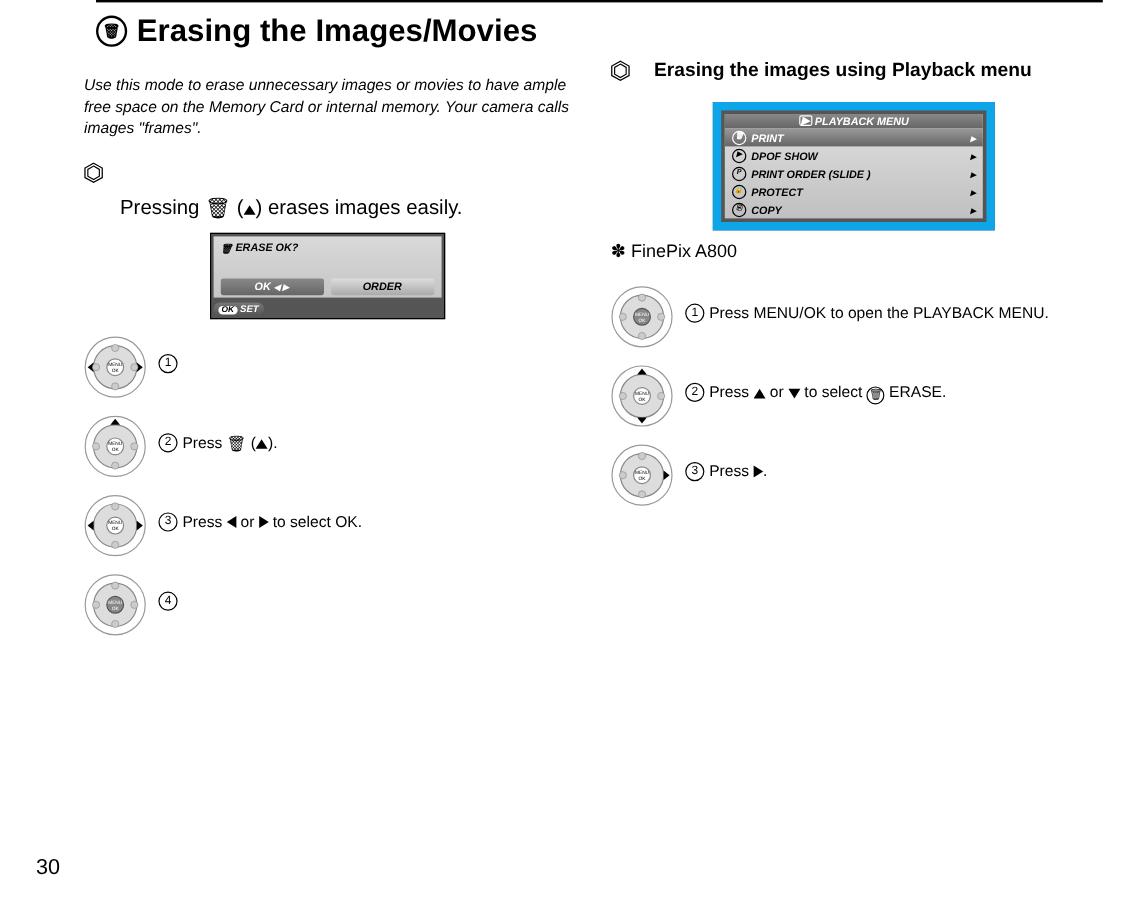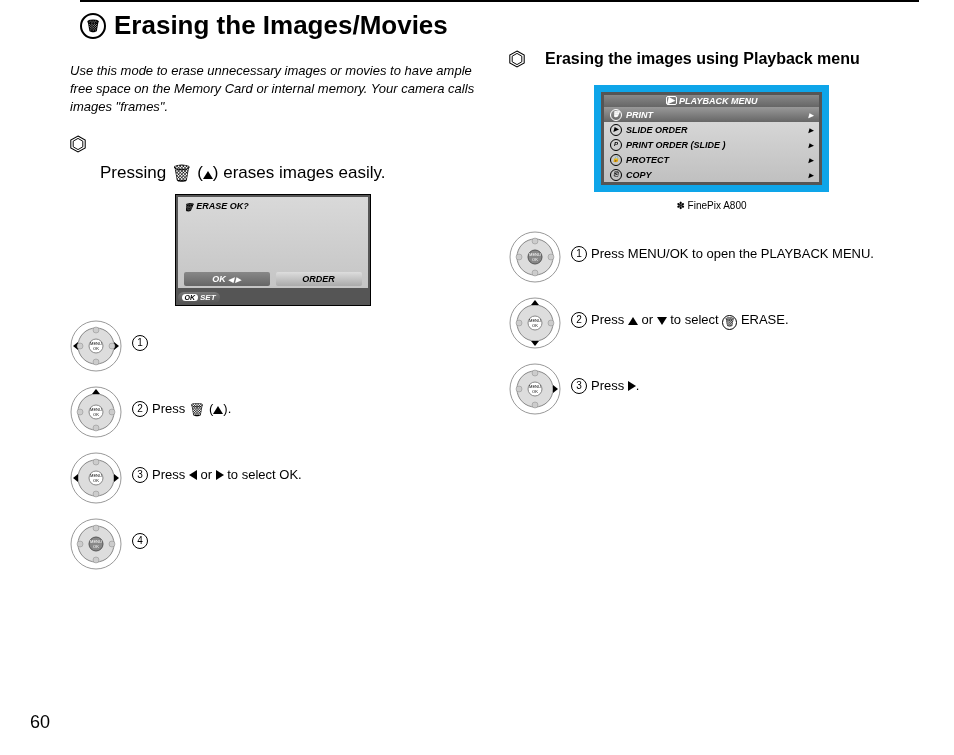--- a/index.html
+++ b/index.html
@@ -100,21 +100,21 @@
   .lcd-inner {
     background: linear-gradient(#d9d9d9, #c5c5c5);
     padding: 4px 6px 2px 6px;
     font-family: Arial, sans-serif;
   }
   .lcd-title {
     font-size: 9px;
     font-weight: bold;
     font-style: italic;
     color: #000;
-    margin-bottom: 60px;
+    margin-bottom: 20px;
   }
   .lcd-row {
     display: flex;
     gap: 6px;
     font-size: 9px;
     font-weight: bold;
     font-style: italic;
   }
   .lcd-btn {
     flex: 1;
@@ -192,22 +192,22 @@
   .mi-ico {
     width: 10px;
     height: 10px;
     border: 1px solid currentColor;
     border-radius: 50%;
     font-size: 6px;
     line-height: 8px;
     text-align: center;
   }
   .note {
-    text-align: center;
-    font-size: 10px;
+    text-align: left;
+    font-size: 15px;
     margin-top: 6px;
     margin-bottom: 20px;
   }
   
   .step {
     display: flex;
     align-items: flex-start;
     gap: 10px;
     margin-bottom: 14px;
   }
@@ -438,21 +438,21 @@
           <div class="menu-item sel">
             <span class="mi-left">
                 <span class="mi-ico">🗑</span>
                 <span>PRINT</span>
               </span>
             <span>▸</span>
           </div>
           <div class="menu-item">
             <span class="mi-left">
                 <span class="mi-ico">▶</span>
-                <span>SLIDE ORDER</span>
+                <span>DPOF SHOW</span>
               </span>
             <span>▸</span>
           </div>
           <div class="menu-item">
             <span class="mi-left">
                 <span class="mi-ico">P</span>
                 <span>PRINT ORDER (SLIDE )</span>
               </span>
             <span>▸</span>
           </div>
@@ -532,14 +532,14 @@
             </svg>
         </div>
         <div class="step-text">
           <span class="circ-num">3</span>
           <span><span>Press </span><span class="tri tri-r"></span><span>.</span></span>
         </div>
       </div>
     </div>
   </div>
 
-  <div class="page-num">60</div>
+  <div class="page-num">30</div>
 </div>
 
 </body></html>

